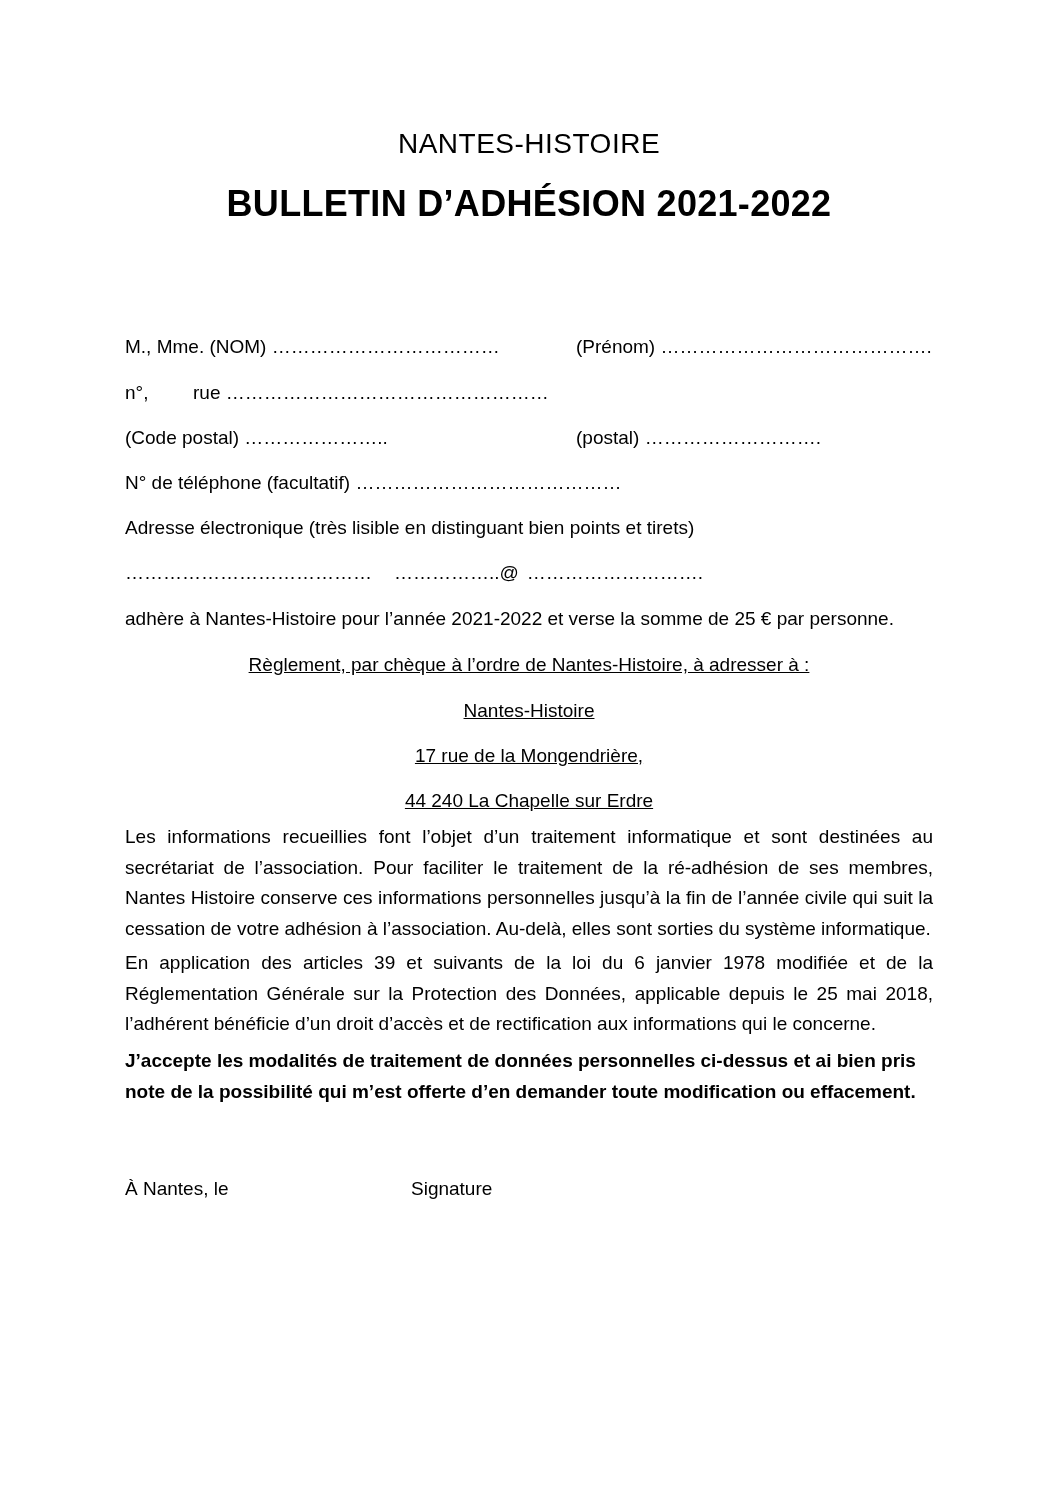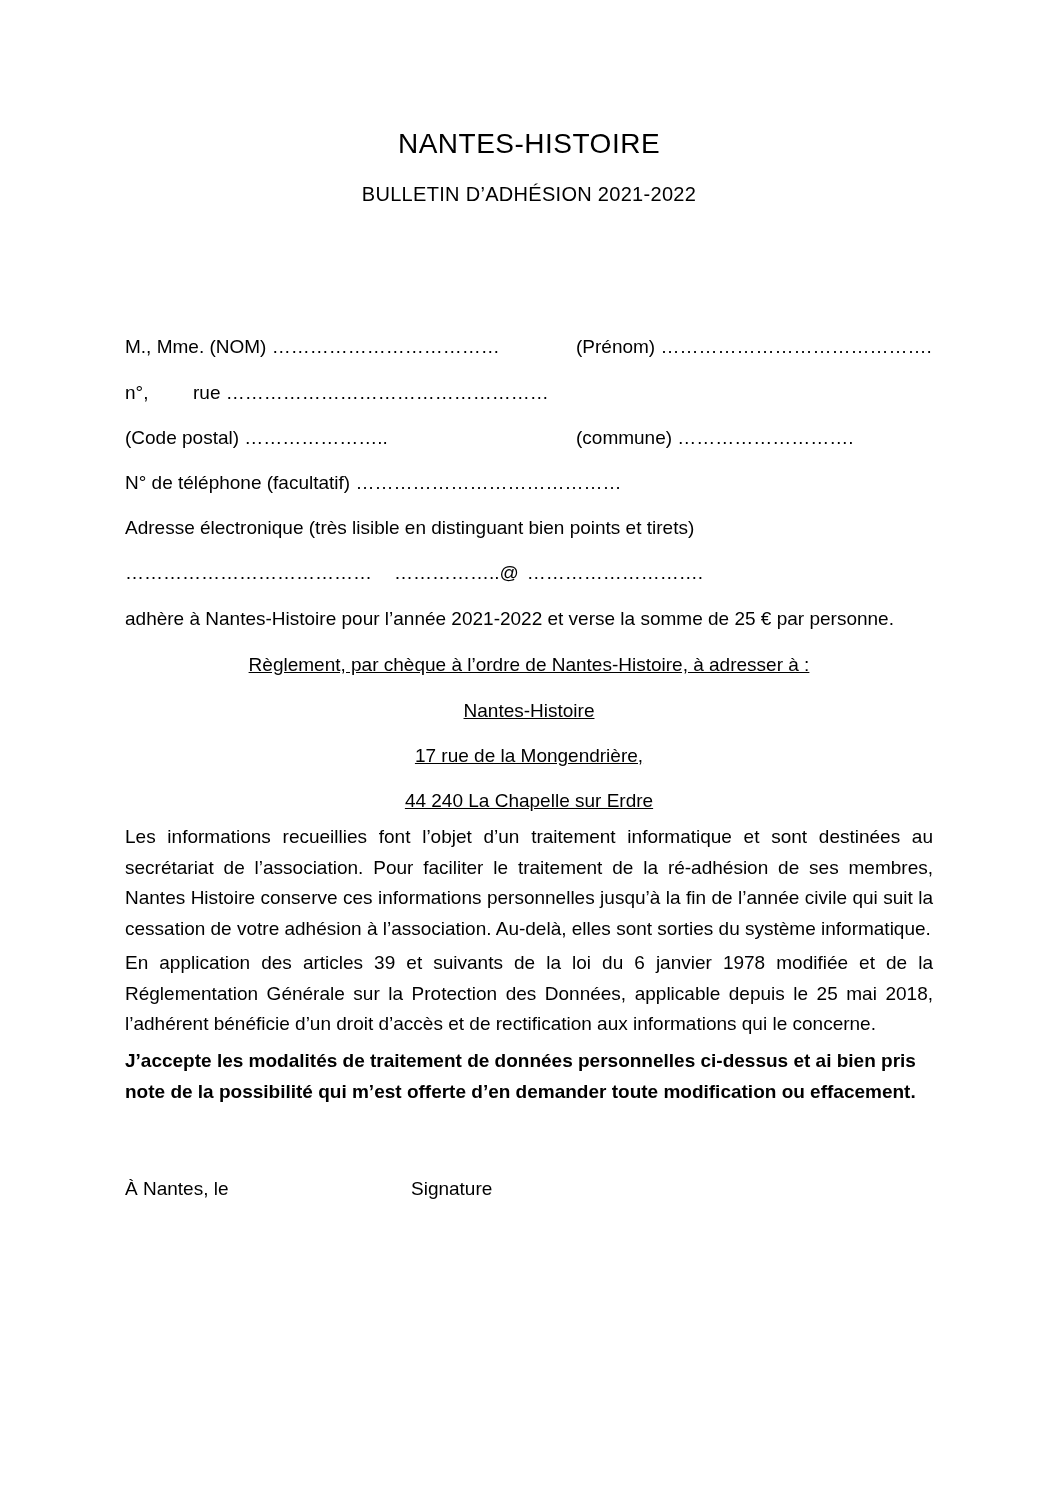--- a/index.html
+++ b/index.html
@@ -26,22 +26,22 @@
     font-size: 28px;
     font-weight: 400;
     letter-spacing: 0.5px;
   }
   .doc-subtitle {
     position: absolute;
     top: 183px;
     left: 0;
     width: 100%;
     text-align: center;
-    font-size: 20px;
-    font-weight: 400;
+    font-size: 36px;
+    font-weight: 700;
     letter-spacing: 0.3px;
   }
   .row {
     position: absolute;
     left: 125px;
     width: 808px;
     font-size: 19px;
     line-height: 25px;
     white-space: nowrap;
   }
@@ -109,21 +109,21 @@
     <span class="col-right">(Prénom) …………………………………….</span>
   </div>
 
   <div class="row" style="top:380px">
     <span>n°,</span>
     <span class="street-part">rue ……………………………………………</span>
   </div>
 
   <div class="row" style="top:425px">
     <span>(Code postal) …………………..</span>
-    <span class="col-right">(commune) ……………………….</span>
+    <span class="col-right">(postal) ……………………….</span>
   </div>
 
   <div class="row" style="top:470px">
     <span>N° de téléphone (facultatif) ……………………………………</span>
   </div>
 
   <div class="row" style="top:515px">
     <span>Adresse électronique (très lisible en distinguant bien points et tirets)</span>
   </div>
 

